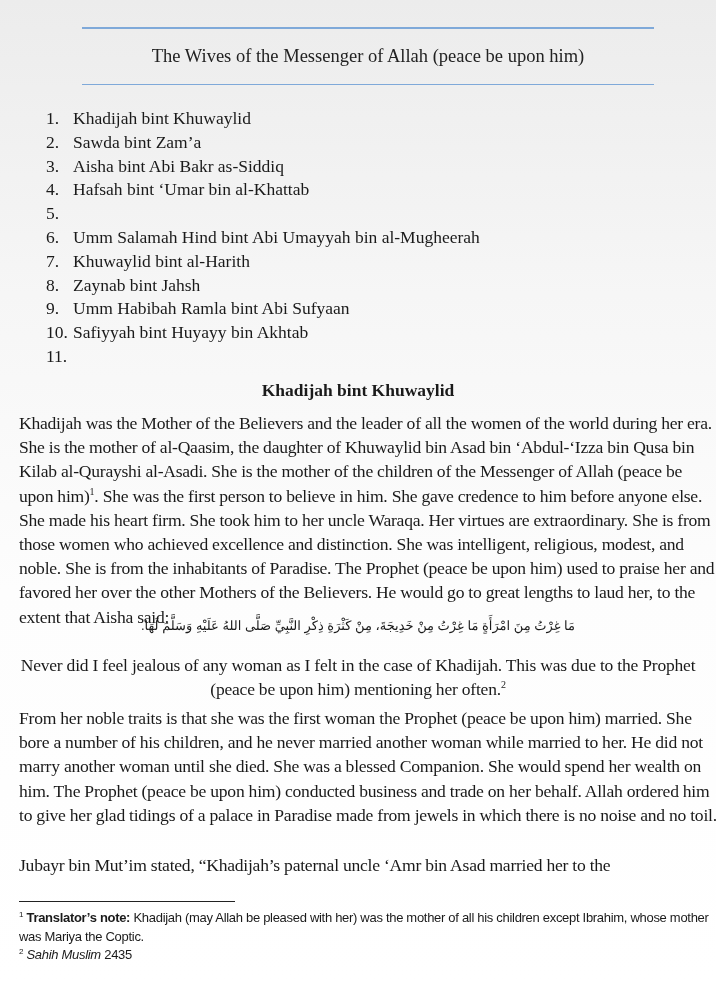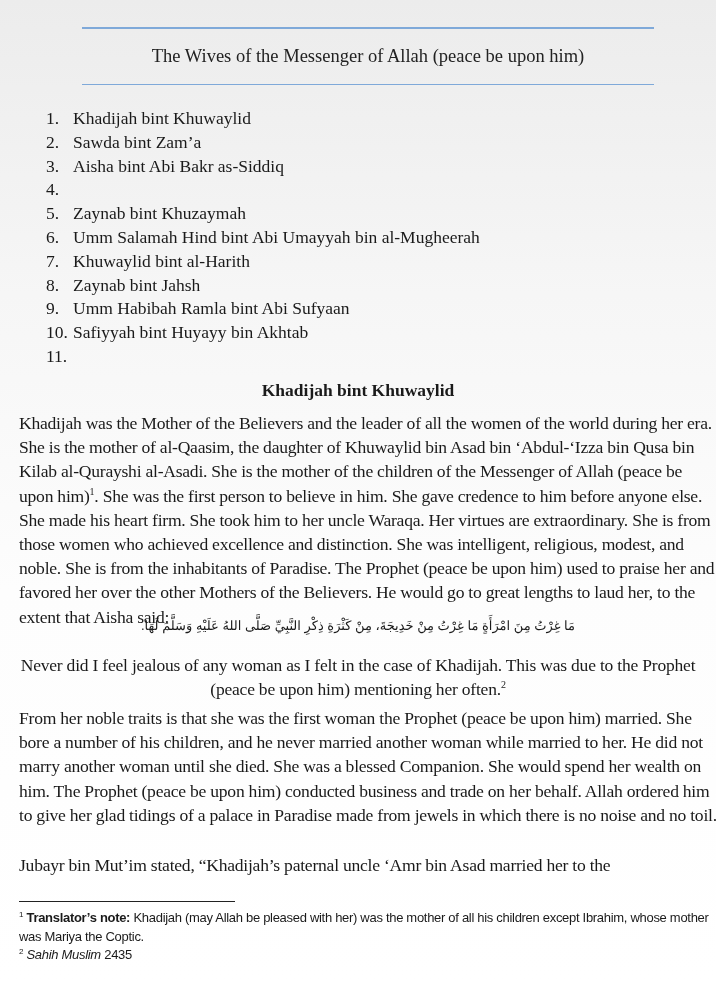--- a/index.html
+++ b/index.html
@@ -70,24 +70,24 @@
   <li>
       <span class="num">2.</span>
       <span>Sawda bint Zam’a</span>
     </li>
   <li>
       <span class="num">3.</span>
       <span>Aisha bint Abi Bakr as-Siddiq</span>
     </li>
   <li>
       <span class="num">4.</span>
+      <span>Hafsah bint ‘Umar bin al-Khattab</span>
     </li>
   <li>
       <span class="num">5.</span>
-      <span>Zaynab bint Khuzaymah</span>
     </li>
   <li>
       <span class="num">6.</span>
       <span>Umm Salamah Hind bint Abi Umayyah bin al-Mugheerah</span>
     </li>
   <li>
       <span class="num">7.</span>
       <span>Khuwaylid bint al-Harith</span>
     </li>
   <li>

